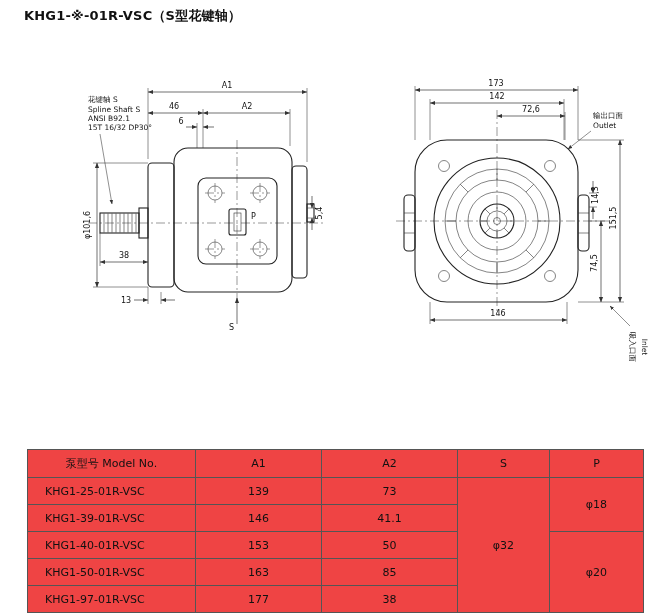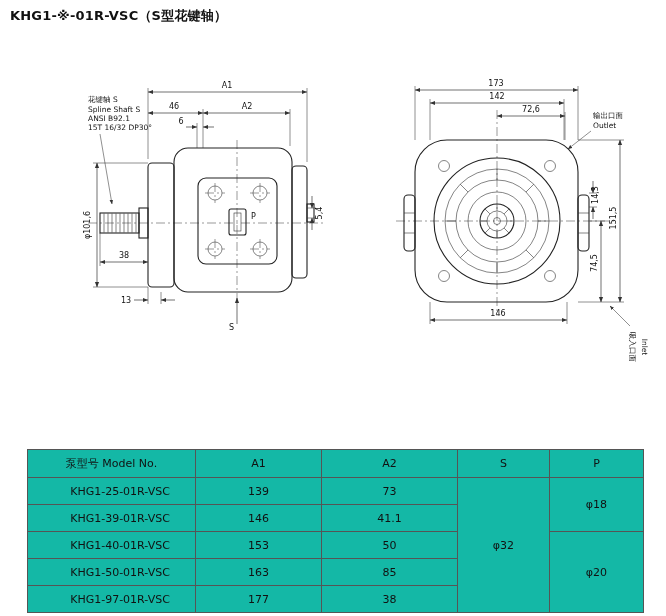--- a/index.html
+++ b/index.html
@@ -1,40 +1,40 @@
 <!DOCTYPE html>
 <html><head>
 <meta charset="utf-8">
 <style>
   * { margin:0; padding:0; box-sizing:border-box; }
   html,body { width:666px; height:616px; }
   body {
     position:relative; background:#ffffff; overflow:hidden;
     font-family:"DejaVu Sans","Liberation Sans",sans-serif; color:#111;
   }
-  .header { position:absolute; top:7px; left:10px; }
+  .header { position:absolute; top:7px; left:24px; }
   .title { font-size:13px; font-weight:bold; letter-spacing:.2px; }
   .subtitle { font-size:12px; font-weight:bold; margin-top:4px; }
 
   svg.drawings { position:absolute; top:52px; left:0; }
   .part { fill:none; stroke:#222; stroke-width:1.1; }
   .thin { fill:none; stroke:#333; stroke-width:.6; }
   .cl { fill:none; stroke:#555; stroke-width:.6; stroke-dasharray:9 3 2 3; }
   .dim { fill:none; stroke:#333; stroke-width:.7; }
   .ext { fill:none; stroke:#333; stroke-width:.55; }
   text.dtxt { font-size:8px; fill:#111; }
   text.note { font-size:7.5px; fill:#111; }
 
   table.spec-table { position:absolute; top:449px; left:27px; border-collapse:collapse; table-layout:fixed; }
   .spec-table th, .spec-table td {
     border:1px solid #555; font-size:11px; font-weight:normal;
-    text-align:center; height:27px; padding:0; background:#14b8a6;
+    text-align:center; height:27px; padding:0; background:#ef4444;
   }
   .spec-table th { height:28px; }
-  .spec-table td.model-col { text-align:center; padding-left:17px; }
+  .spec-table td.model-col { text-align:left; padding-left:17px; }
 </style>
 </head>
 <body>
 
 <div class="header">
   <div class="title">KHG1-※-01R-VSC（S型花键轴）</div>
 </div>
 
 <svg class="drawings" width="666" height="392" viewBox="0 0 666 392">
   <defs>

